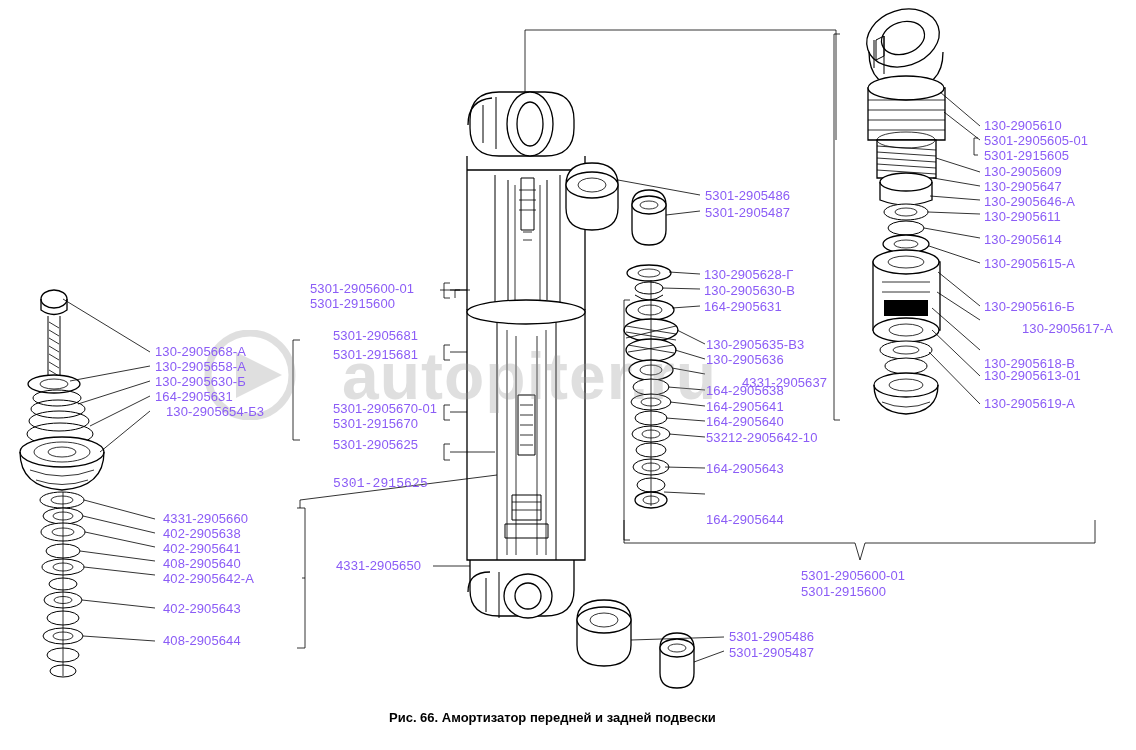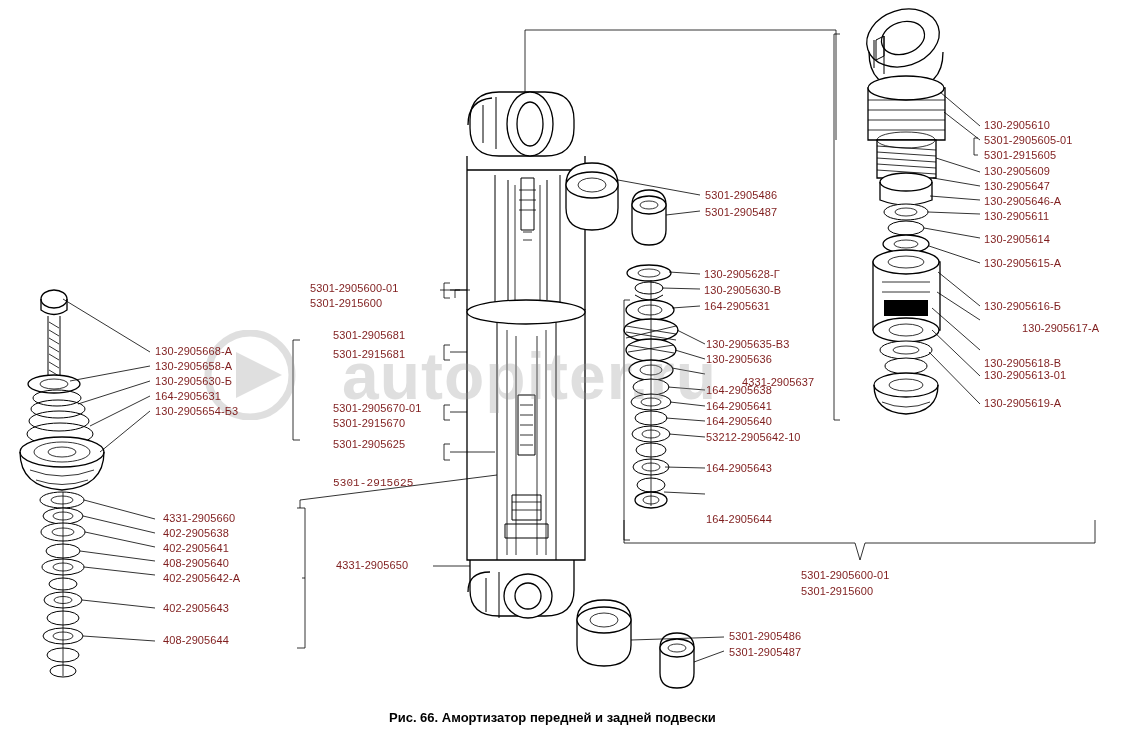--- a/index.html
+++ b/index.html
@@ -17,23 +17,23 @@
   }
   #canvas {
     position: absolute;
     left: 0; top: 0;
     width: 1136px;
     height: 750px;
   }
   .label {
     position: absolute;
     font-family: "Liberation Sans", sans-serif;
-    font-size: 11px;
+    font-size: 13px;
     line-height: 15.5px;
-    color: #7f1d1d;
+    color: #8b5cf6;
     white-space: pre;
     letter-spacing: 0.1px;
   }
   .caption {
     position: absolute;
     font-family: "Liberation Sans", sans-serif;
     font-size: 13px;
     font-weight: bold;
     color: #000000;
     white-space: pre;
@@ -340,21 +340,21 @@
     <circle cx="60" cy="45" r="42" fill="none" stroke="rgba(150,150,150,0.30)" stroke-width="7"></circle>
     <path d="M46 22 L92 45 L46 68 Z" fill="rgba(150,150,150,0.30)"></path>
   </svg>
   <div class="wm-text">autopiter.ru</div>
 </div>
 
 <div class="label" style="left:155px; top:344px;">130-2905668-А</div>
 <div class="label" style="left:155px; top:359px;">130-2905658-А</div>
 <div class="label" style="left:155px; top:374px;">130-2905630-Б</div>
 <div class="label" style="left:155px; top:389px;">164-2905631</div>
-<div class="label" style="left:155px; top:404px;">130-2905654-Б3</div>
+<div class="label" style="left:166px; top:404px;">130-2905654-Б3</div>
 
 <div class="label" style="left:163px; top:511px;">4331-2905660</div>
 <div class="label" style="left:163px; top:526px;">402-2905638</div>
 <div class="label" style="left:163px; top:541px;">402-2905641</div>
 <div class="label" style="left:163px; top:556px;">408-2905640</div>
 <div class="label" style="left:163px; top:571px;">402-2905642-А</div>
 <div class="label" style="left:163px; top:601px;">402-2905643</div>
 <div class="label" style="left:163px; top:633px;">408-2905644</div>
 
 <div class="label" style="left:310px; top:281px;">5301-2905600-01</div>

